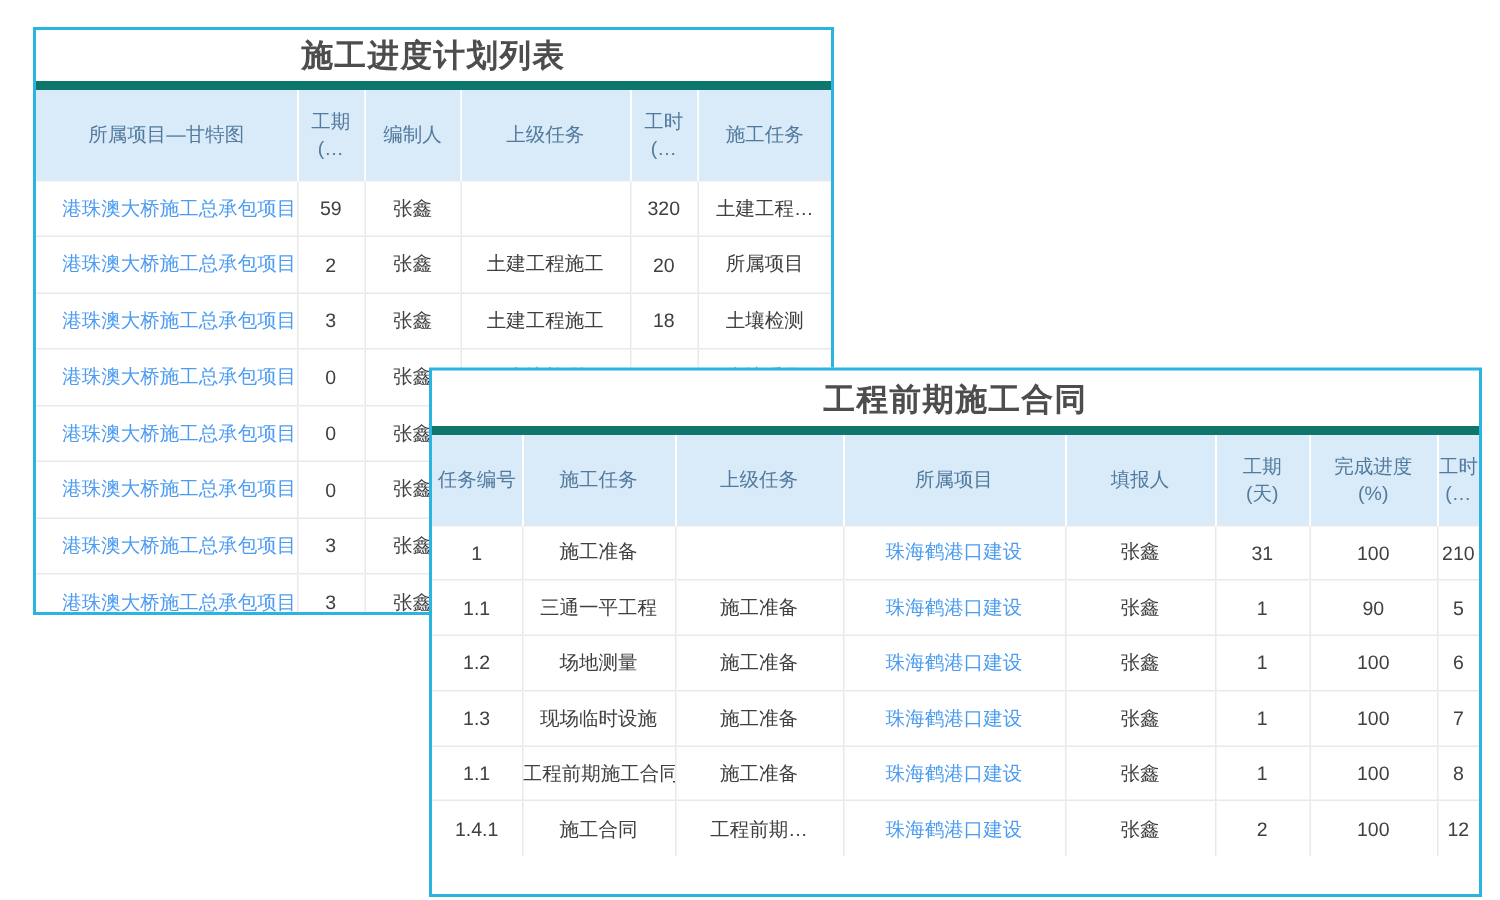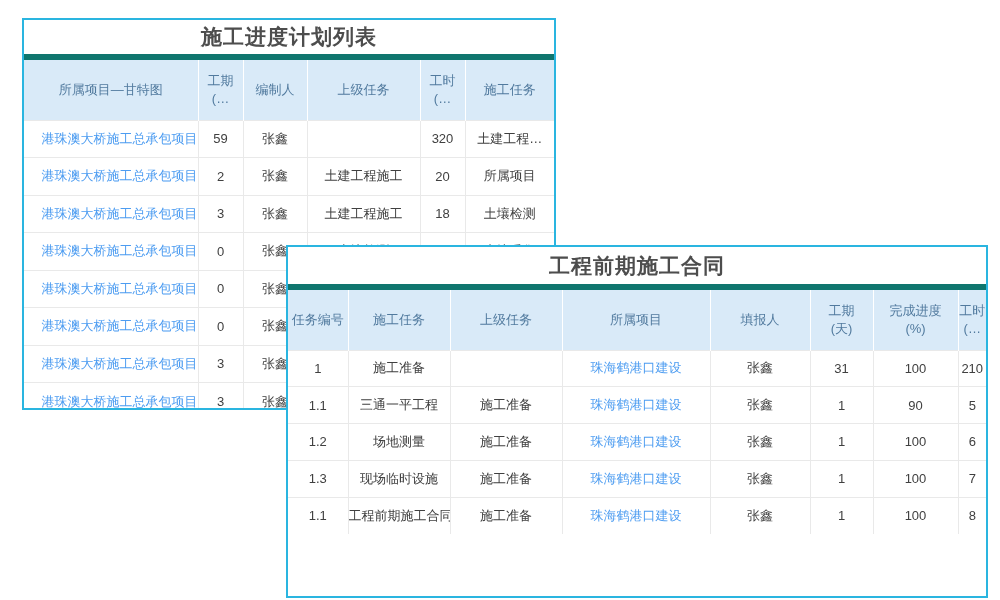--- a/index.html
+++ b/index.html
@@ -209,15 +209,25 @@
         <tr>
     <td>1.1</td>
     <td>工程前期施工合同</td>
     <td>施工准备</td>
     <td class="link">珠海鹤港口建设</td>
     <td>张鑫</td>
     <td>1</td>
     <td>100</td>
     <td>8</td>
   </tr>
+        <tr>
+    <td>1.4.1</td>
+    <td>施工合同</td>
+    <td>工程前期…</td>
+    <td class="link">珠海鹤港口建设</td>
+    <td>张鑫</td>
+    <td>2</td>
+    <td>100</td>
+    <td>12</td>
+  </tr>
       </tbody>
   </table>
 </div>
 
 </body></html>

